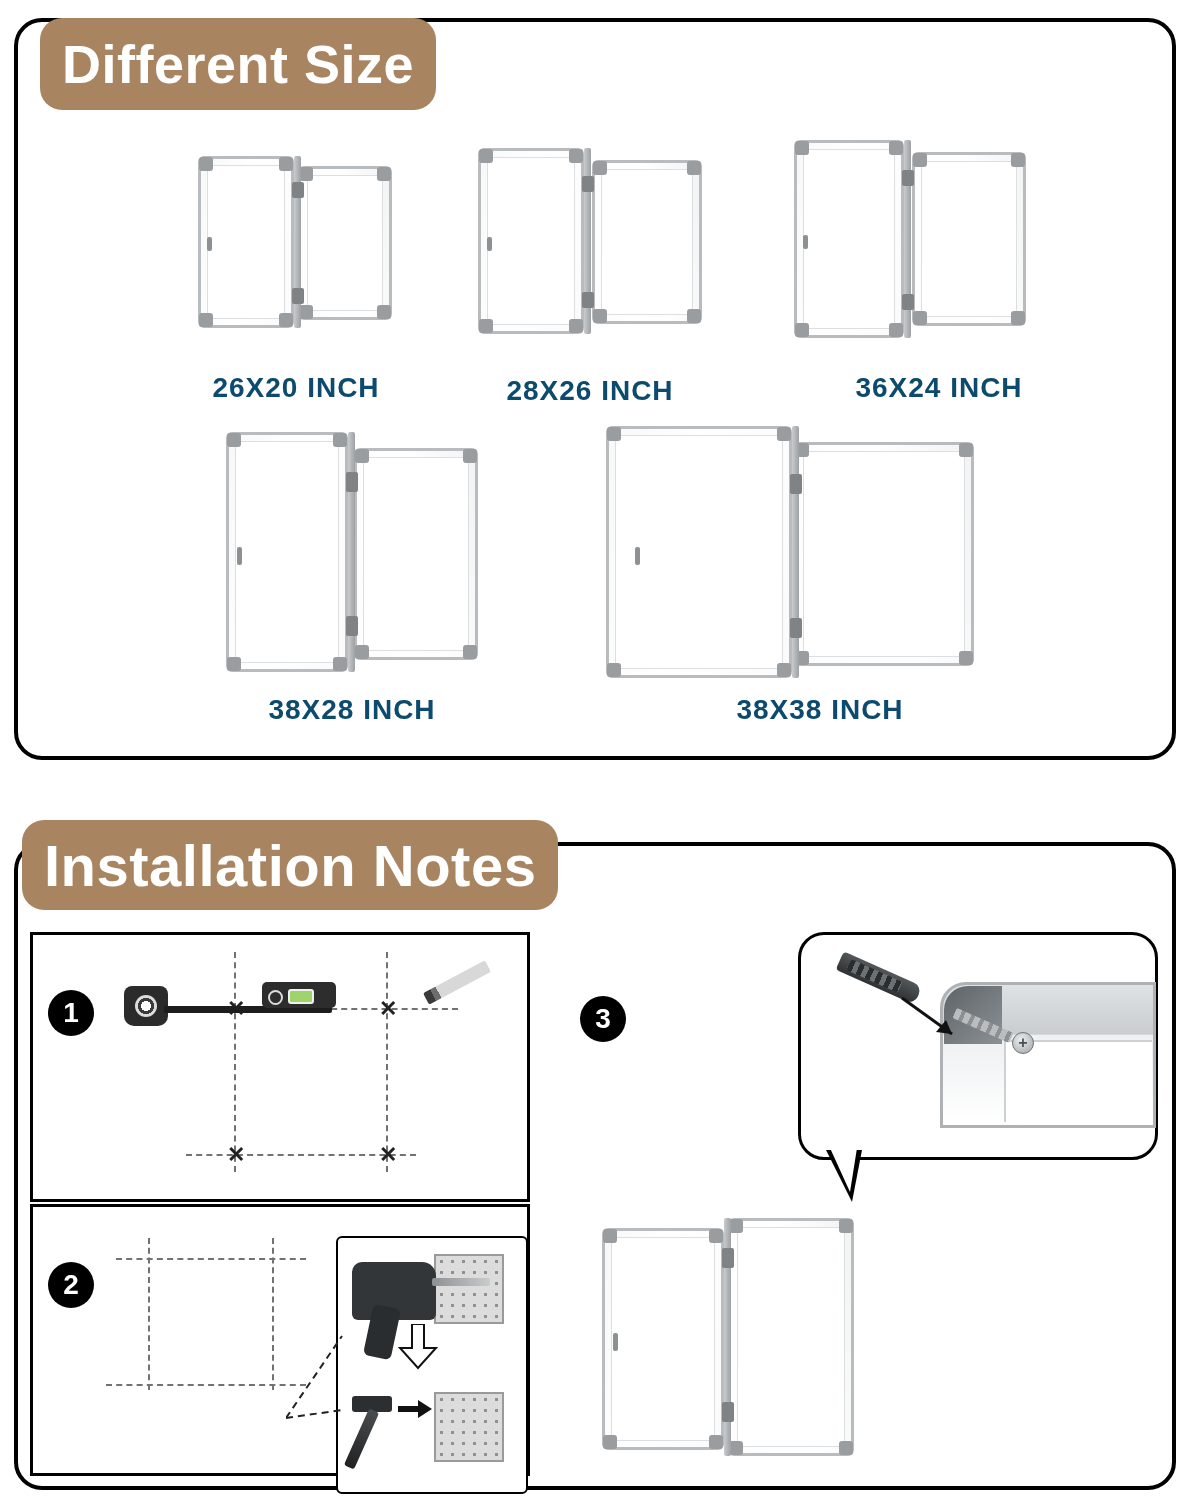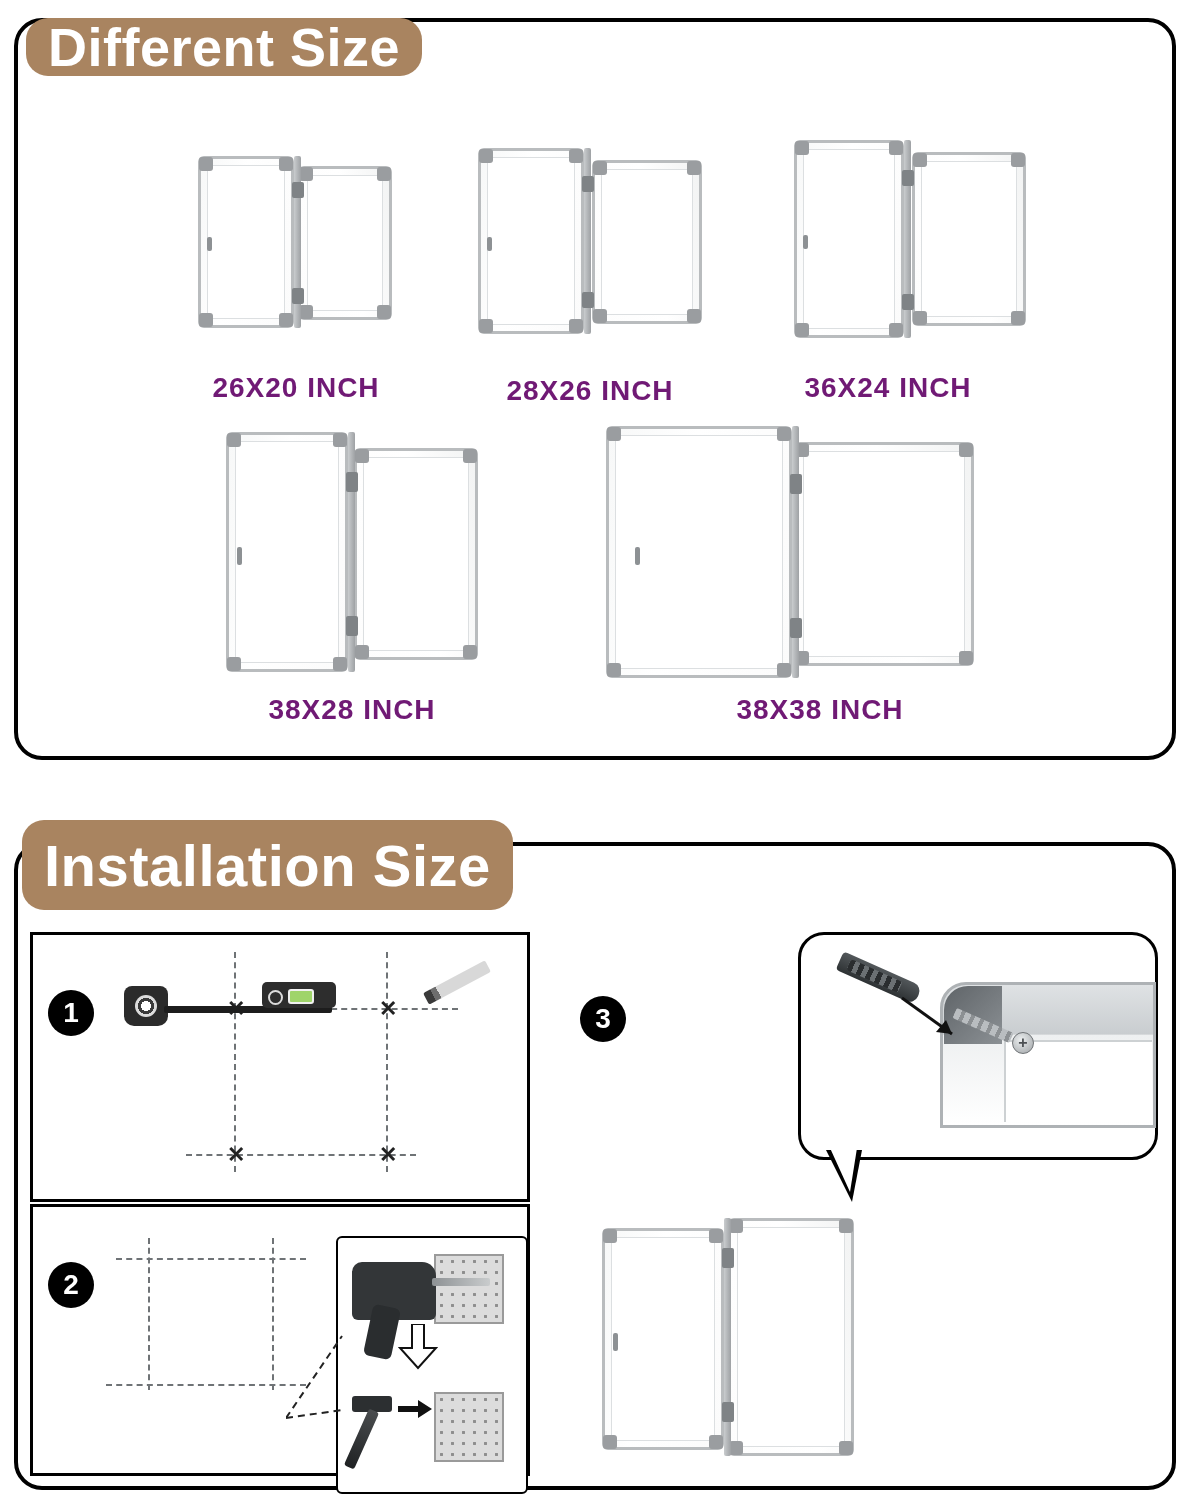--- a/index.html
+++ b/index.html
@@ -44,23 +44,23 @@
     color: #ffffff;
     font-weight: bold;
     letter-spacing: 0.5px;
     display: flex;
     align-items: center;
     padding: 0 22px;
     box-sizing: border-box;
     white-space: nowrap;
   }
   #pill-size {
-    left: 26px;
+    left: 40px;
     top: 18px;
-    height: 58px;
+    height: 92px;
     font-size: 54px;
   }
   #pill-install {
     left: 22px;
     top: 820px;
     height: 90px;
     font-size: 58px;
   }
 
   
@@ -137,21 +137,21 @@
     background: linear-gradient(90deg,#c9ccce,#9ea1a4);
     z-index: 4;
     border-radius: 2px;
   }
 
   .size-label {
     position: absolute;
     text-align: center;
     font-size: 28px;
     font-weight: bold;
-    color: #701a75;
+    color: #0c4a6e;
     letter-spacing: 1px;
     white-space: nowrap;
   }
 
   
   .subbox {
     position: absolute;
     border: 3px solid #000000;
     box-sizing: border-box;
     background: #ffffff;
@@ -410,21 +410,21 @@
     <span class="hinge" style="left:110px; top:38px;"></span>
     <span class="hinge" style="left:110px; top:162px;"></span>
     <div class="leaf leaf-right" style="width:114px; height:174px; top:20px; right:2px;">
       <span class="corner tl"></span>
       <span class="corner tr"></span>
       <span class="corner bl"></span>
       <span class="corner br"></span>
     </div>
   </div>
 </div>
-<div class="size-label" style="left:758px; top:372px; width:260px;">36X24 INCH</div>
+<div class="size-label" style="left:809px; top:372px; width:260px;">36X24 INCH</div>
 
 <div class="board" style="left:224px; top:424px; width:256px; height:256px;">
   <div class="pair">
     <div class="leaf leaf-left" style="width:122px; height:240px; top:8px; left:2px;">
       <span class="corner tl"></span>
       <span class="corner tr"></span>
       <span class="corner bl"></span>
       <span class="corner br"></span>
       <span class="lock" style="left:8px; top:112px; height:18px;"></span>
     </div>
@@ -457,21 +457,21 @@
       <span class="corner tl"></span>
       <span class="corner tr"></span>
       <span class="corner bl"></span>
       <span class="corner br"></span>
     </div>
   </div>
 </div>
 <div class="size-label" style="left:660px; top:694px; width:320px;">38X38 INCH</div>
 
 <div class="panel" id="panel-install"></div>
-<div class="pill" id="pill-install">Installation Size</div>
+<div class="pill" id="pill-install">Installation Notes</div>
 
 <div class="subbox" id="step1-box"></div>
 <div class="step-num" style="left:48px; top:990px;">1</div>
 
 <div class="dash-v" style="left:234px; top:952px; height:220px;"></div>
 <div class="dash-v" style="left:386px; top:952px; height:220px;"></div>
 <div class="dash-h" style="left:170px; top:1008px; width:288px;"></div>
 <div class="dash-h" style="left:186px; top:1154px; width:230px;"></div>
 <span class="xmark" style="left:227px; top:998px;">✕</span>
 <span class="xmark" style="left:379px; top:998px;">✕</span>

